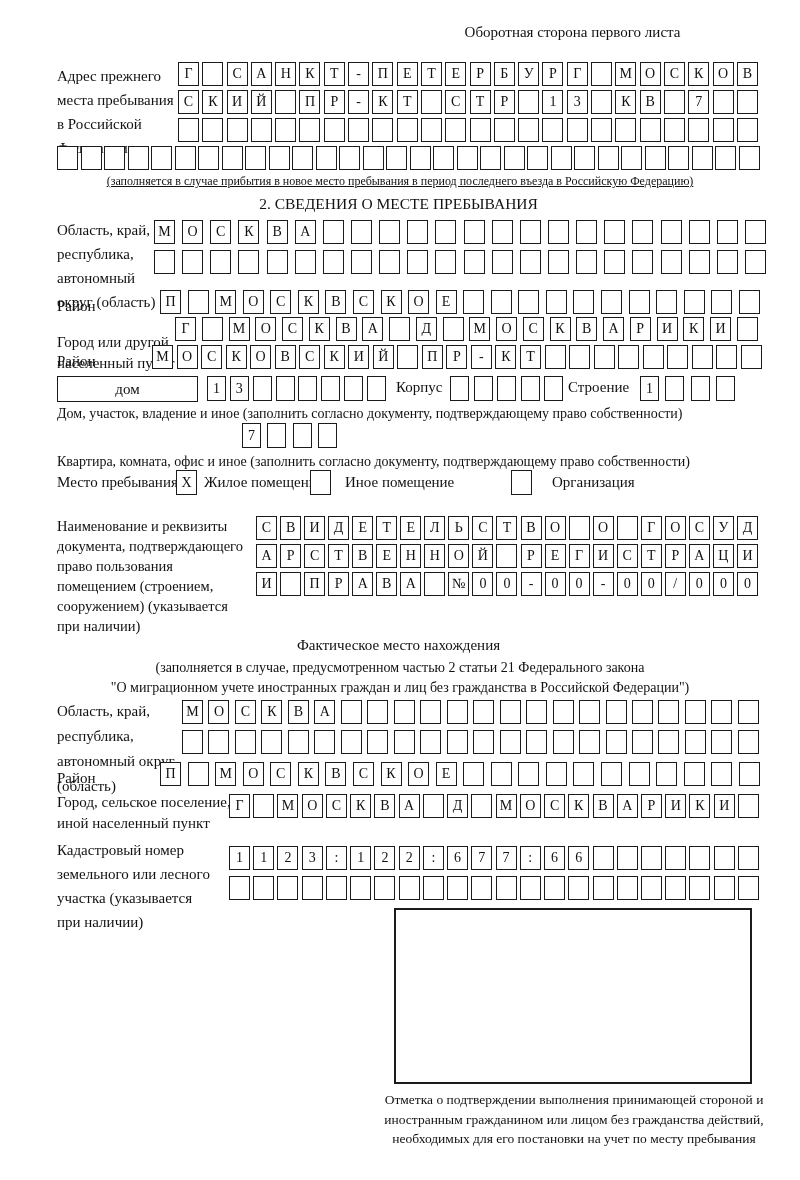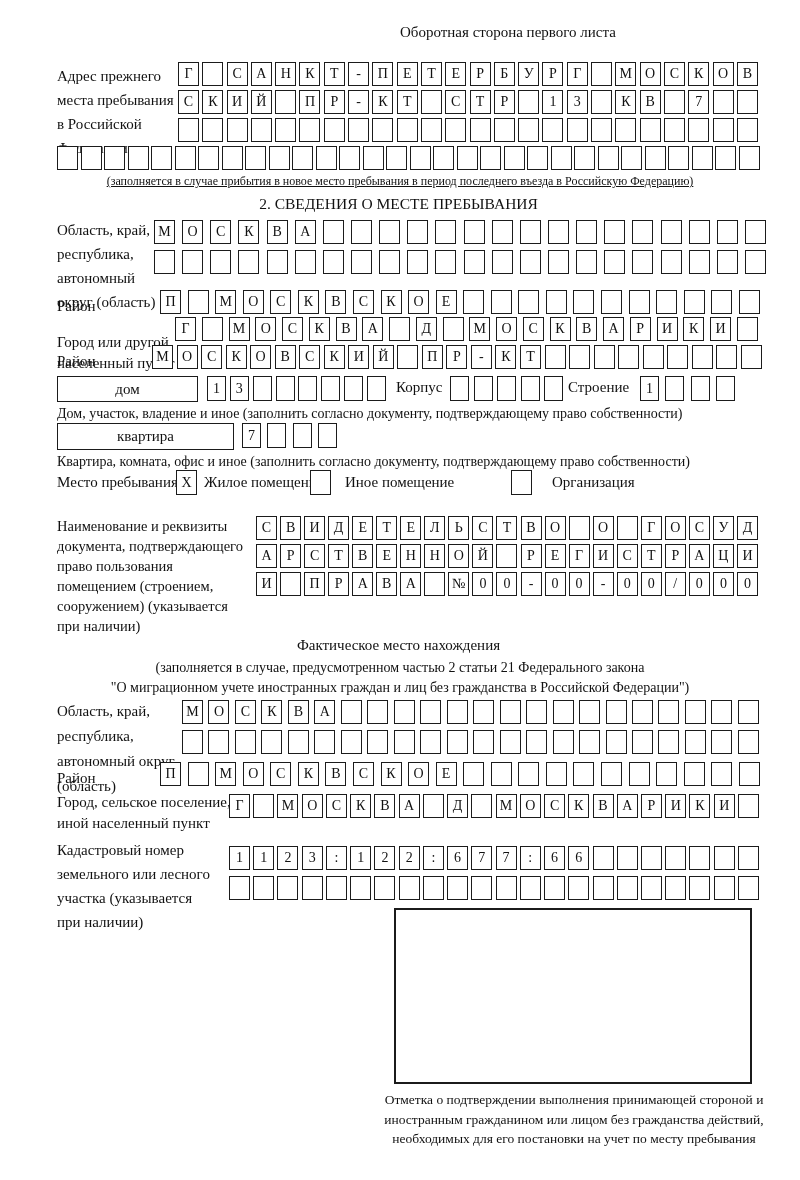--- a/index.html
+++ b/index.html
@@ -23,21 +23,21 @@
   .chk{box-sizing:border-box;width:21px;height:25px;border:1.7px solid #1b1b1b;background:#fff;
         display:flex;align-items:center;justify-content:center;font-size:14px;}
   .stamp{box-sizing:border-box;border:2px solid #1b1b1b;background:#fff;}
   .note-caption{font-size:13.5px;line-height:19.5px;}
 </style>
 </head>
 <body>
 
 <div id="page">
 
-  <div class="abs" style="left:400px;top:24px;width:345px;text-align:left;font-size:15px">Оборотная сторона первого листа</div>
+  <div class="abs" style="left:400px;top:24px;width:345px;text-align:center;font-size:15px">Оборотная сторона первого листа</div>
 
   <div class="abs lbl" style="left:57px;top:64px">Адрес прежнего
 места пребывания
 в Российской
 Федерации</div>
   <div class="abs cells" style="left:178px;top:62px;width:580px">
       <div class="cell">Г</div>
       <div class="cell"></div>
       <div class="cell">С</div>
       <div class="cell">А</div>
@@ -306,21 +306,20 @@
     </div>
   <div class="abs" style="left:568px;top:379px;font-size:15px">Строение</div>
   <div class="abs cells small" style="left:640px;top:376px;width:95px">
       <div class="cell">1</div>
       <div class="cell"></div>
       <div class="cell"></div>
       <div class="cell"></div>
     </div>
   <div class="abs cap135" style="left:57px;top:406px">Дом, участок, владение и иное (заполнить согласно документу, подтверждающему право собственности)</div>
 
-  <div class="abs rect-label" style="left:57px;top:423px;width:177px;height:27px">квартира</div>
   <div class="abs cells small" style="left:242px;top:423px;width:95px">
       <div class="cell">7</div>
       <div class="cell"></div>
       <div class="cell"></div>
       <div class="cell"></div>
     </div>
   <div class="abs cap135" style="left:57px;top:454px">Квартира, комната, офис и иное (заполнить согласно документу, подтверждающему право собственности)</div>
 
   <div class="abs" style="left:57px;top:474px;font-size:15px">Место пребывания:</div>
   <div class="abs chk" style="left:176px;top:470px">

